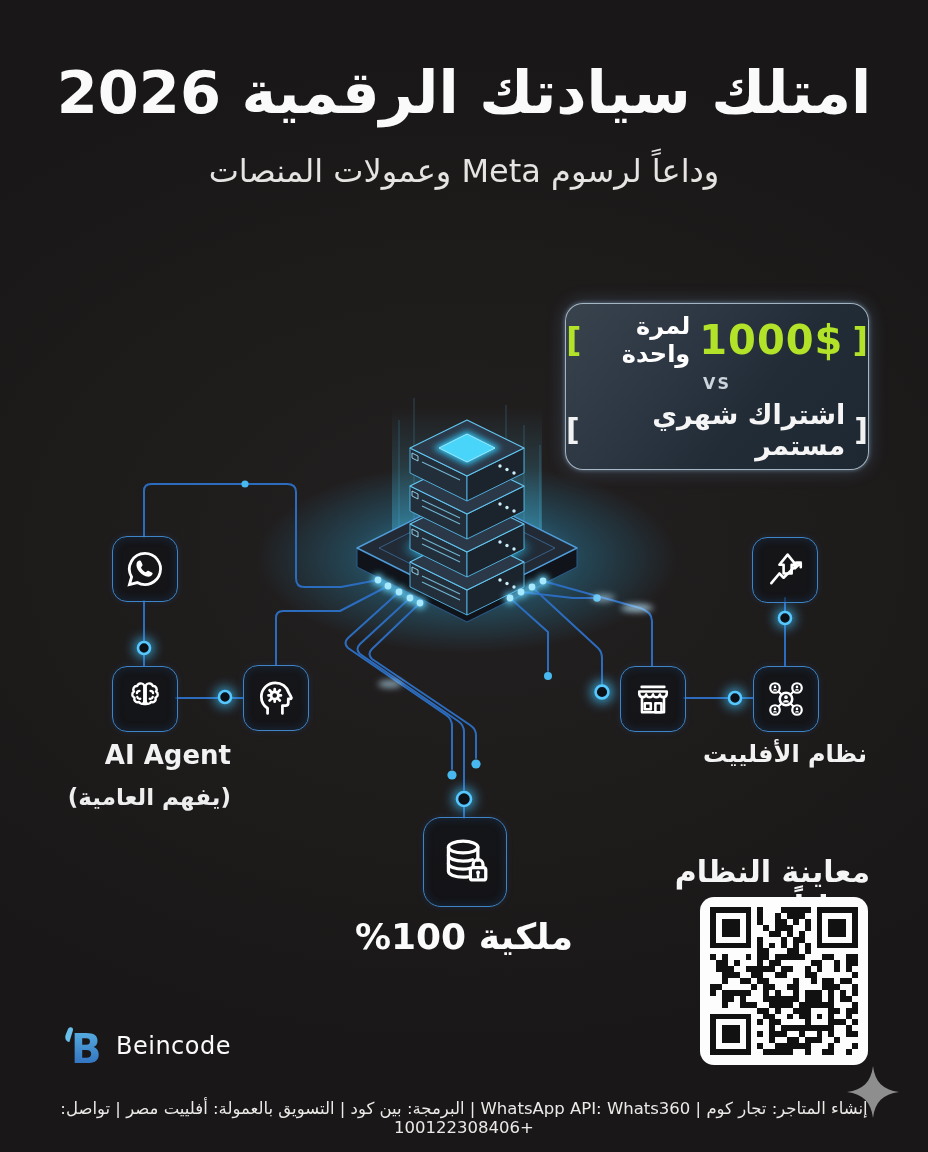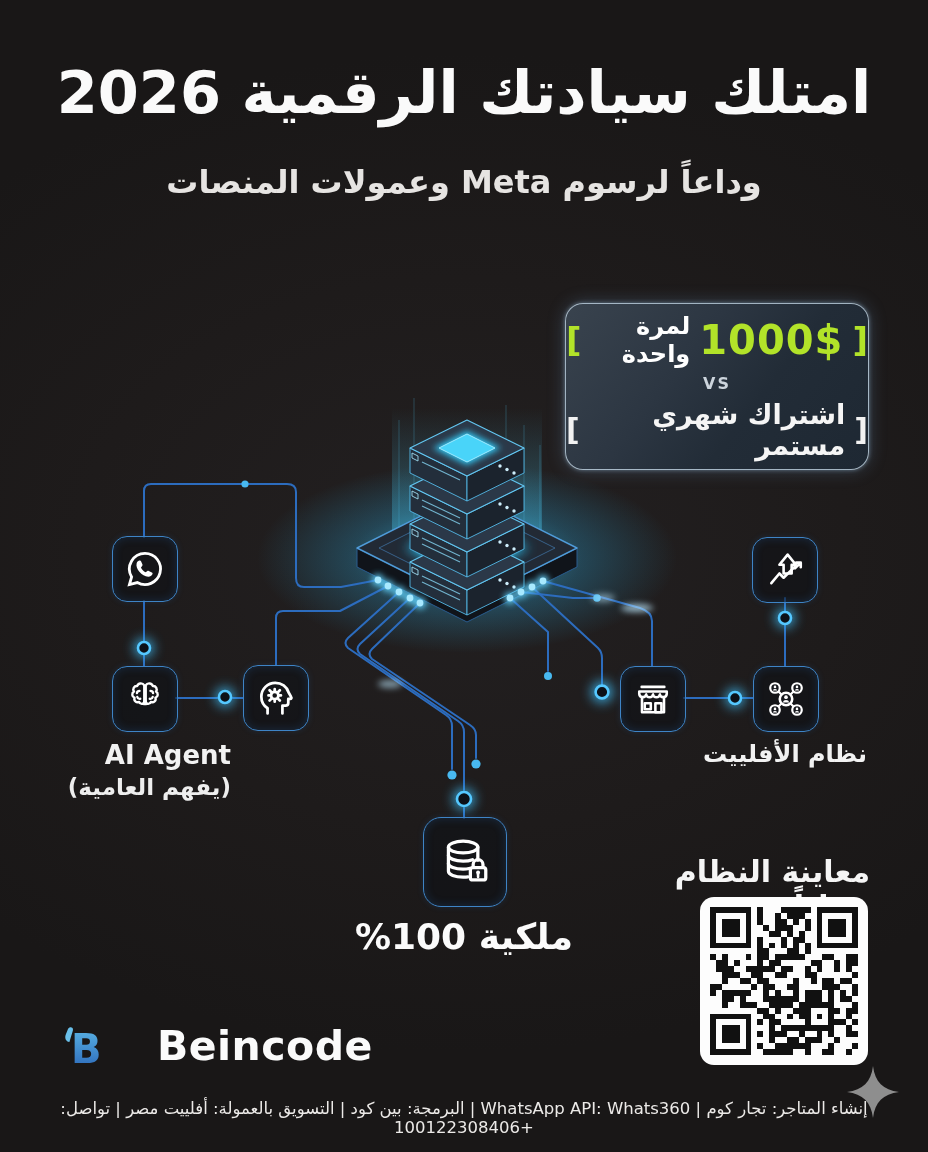--- a/index.html
+++ b/index.html
@@ -2,21 +2,21 @@
 <html><head>
 <meta charset="utf-8">
 <style>
   html,body{margin:0;padding:0;background:#141212;}
   #canvas{position:relative;width:928px;height:1152px;overflow:hidden;
     background:radial-gradient(ellipse 700px 500px at 50% 48%, #232021 0%, #1e1b1b 55%, #191717 100%);
     font-family:"DejaVu Sans", sans-serif;color:#fff;}
   .abs{position:absolute;}
   
   .title{top:58px;left:0;width:100%;text-align:center;font-size:59px;font-weight:800;letter-spacing:0;color:#fafafa;}
-  .subtitle{top:163px;left:0;width:100%;text-align:center;font-size:32px;font-weight:700;color:#e6e4e2;}
+  .subtitle{top:152px;left:0;width:100%;text-align:center;font-size:32px;font-weight:400;color:#e6e4e2;}
   
   .pricebox{left:565px;top:303px;width:302px;height:165px;border-radius:18px;
     background:linear-gradient(128deg,#39434e 0%,#2c3642 38%,#222c37 62%,#1e2833 100%);
     border:1.5px solid rgba(205,225,240,.75);
     box-shadow:0 0 18px rgba(120,170,220,.28), 0 0 4px rgba(180,215,245,.45);
     display:flex;flex-direction:column;align-items:center;justify-content:center;gap:4px;}
   .p-row1{display:flex;direction:ltr;align-items:center;gap:9px;}
   .p-brk{color:#b2e329;font-size:34px;font-weight:800;line-height:1;}
   .p-lbl{color:#fff;font-size:24px;font-weight:700;}
   .p-amt{color:#b2e329;font-size:40px;font-weight:700;letter-spacing:1px;}
@@ -25,33 +25,33 @@
   .p-brk2{color:#f2f2f2;font-size:30px;font-weight:700;line-height:1;}
   .p-sub{color:#f5f5f5;font-size:27px;font-weight:700;}
   
   .tile{border:1.6px solid #3e84c6;border-radius:15px;background:rgba(12,16,22,.55);
     box-shadow:0 0 10px rgba(40,110,190,.25) inset, 0 0 6px rgba(40,110,190,.18);
     display:flex;align-items:center;justify-content:center;}
   .t64{width:64px;height:64px;}
   
   .lbl-ai{left:59px;top:740px;width:172px;text-align:right;}
   .lbl-ai .l1{font-size:26px;font-weight:600;color:#f2f2f2;}
-  .lbl-ai .l2{font-size:23px;font-weight:600;color:#eeeeee;margin-top:4px;}
+  .lbl-ai .l2{font-size:23px;font-weight:600;color:#eeeeee;margin-top:14px;}
   .lbl-aff{left:699px;top:740px;width:172px;text-align:center;font-size:24px;font-weight:700;color:#f2f2f2;}
   .lbl-own{left:354px;top:916px;width:220px;text-align:center;font-size:36px;font-weight:800;color:#fbfbfb;}
   .qr-cap{left:600px;top:854px;width:270px;text-align:right;font-size:30px;font-weight:700;color:#f5f5f5;}
   
   .qrbox{left:700px;top:897px;width:168px;height:168px;background:#fdfdfd;border-radius:14px;
     display:flex;align-items:center;justify-content:center;}
   .qrgrid{width:148px;height:148px;display:grid;grid-template-columns:repeat(25,1fr);grid-template-rows:repeat(25,1fr);}
   .qrgrid i{display:block;}
   .qrgrid i.d{background:#111;}
   
   .brand{left:54px;top:1020px;display:flex;align-items:center;gap:10px;}
-  .brand-name{font-size:41px;font-weight:700;color:#fafafa;letter-spacing:.5px;margin-left:41px;}
+  .brand-name{font-size:24px;font-weight:400;color:#fafafa;letter-spacing:.5px;}
   
   .footer{left:0;top:1099px;width:100%;text-align:center;font-size:16.5px;font-weight:500;color:#eceae8;}
   .sparkle{left:845px;top:1064px;}
 </style>
 </head>
 <body>
 
 <div id="canvas">
 
   <svg class="abs" style="left:0;top:0" width="928" height="1152" viewBox="0 0 928 1152">

